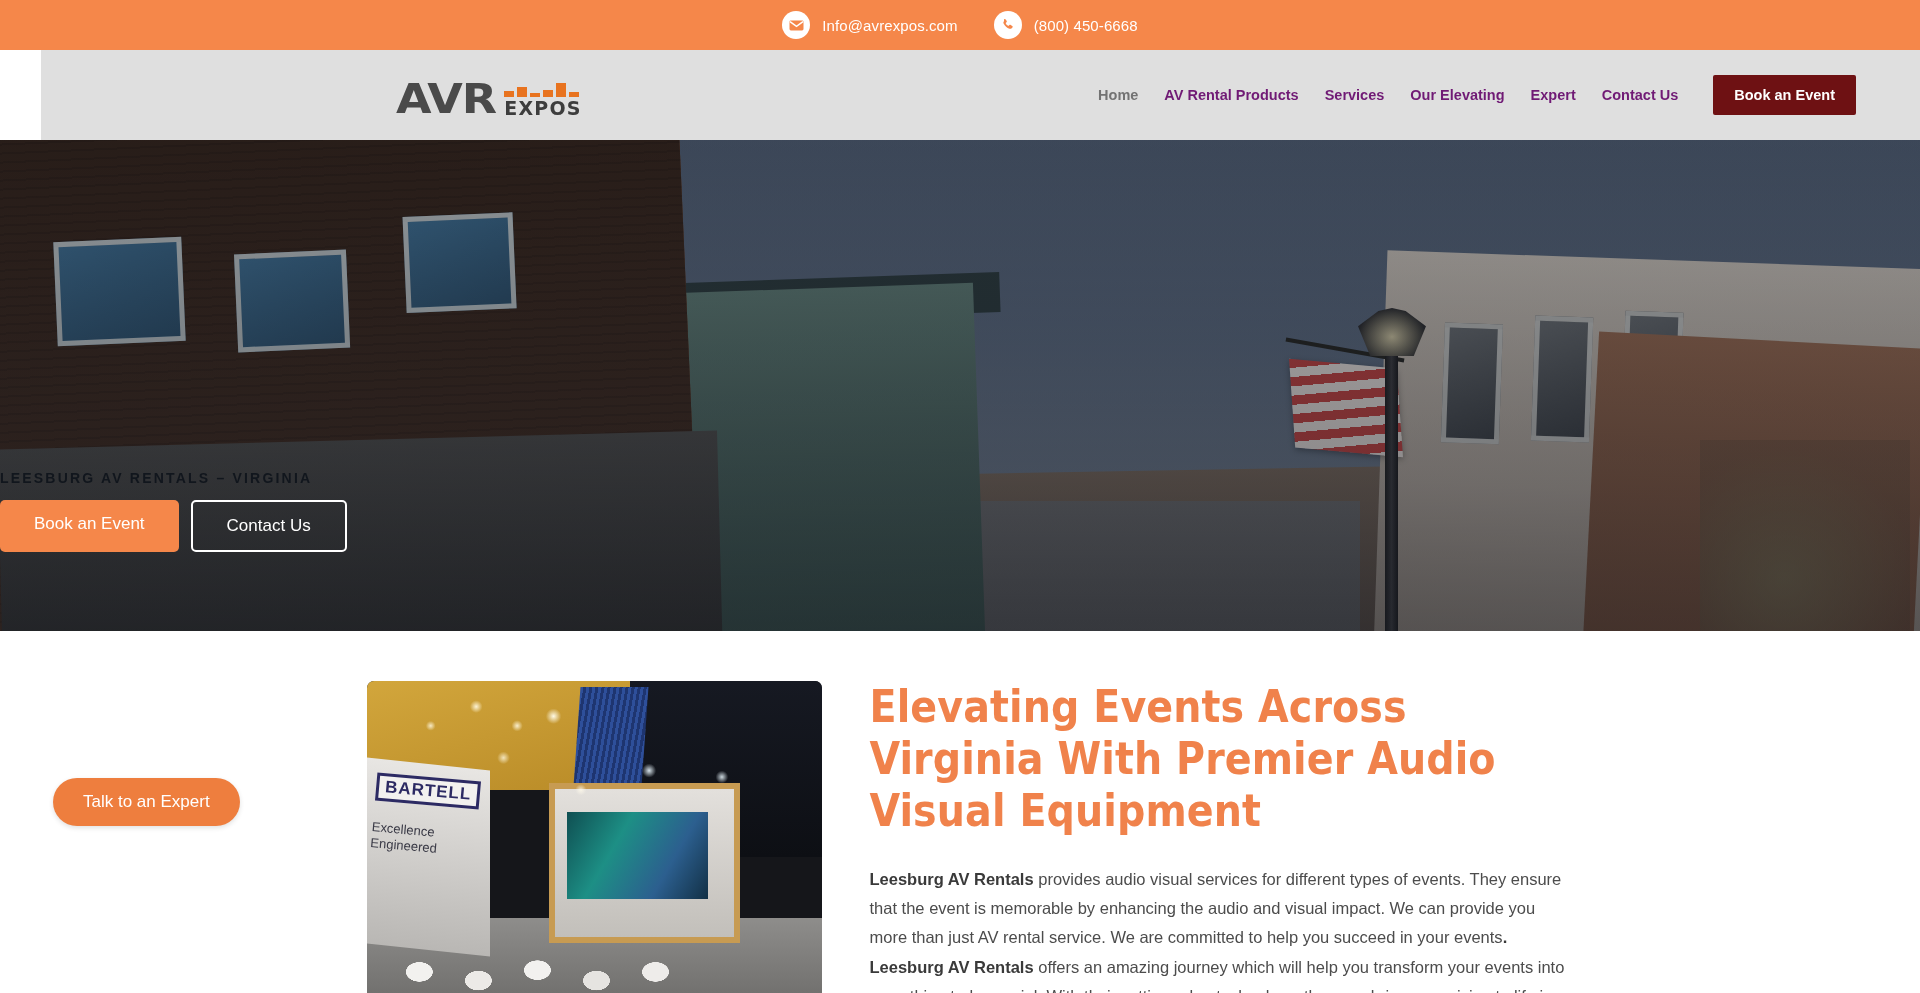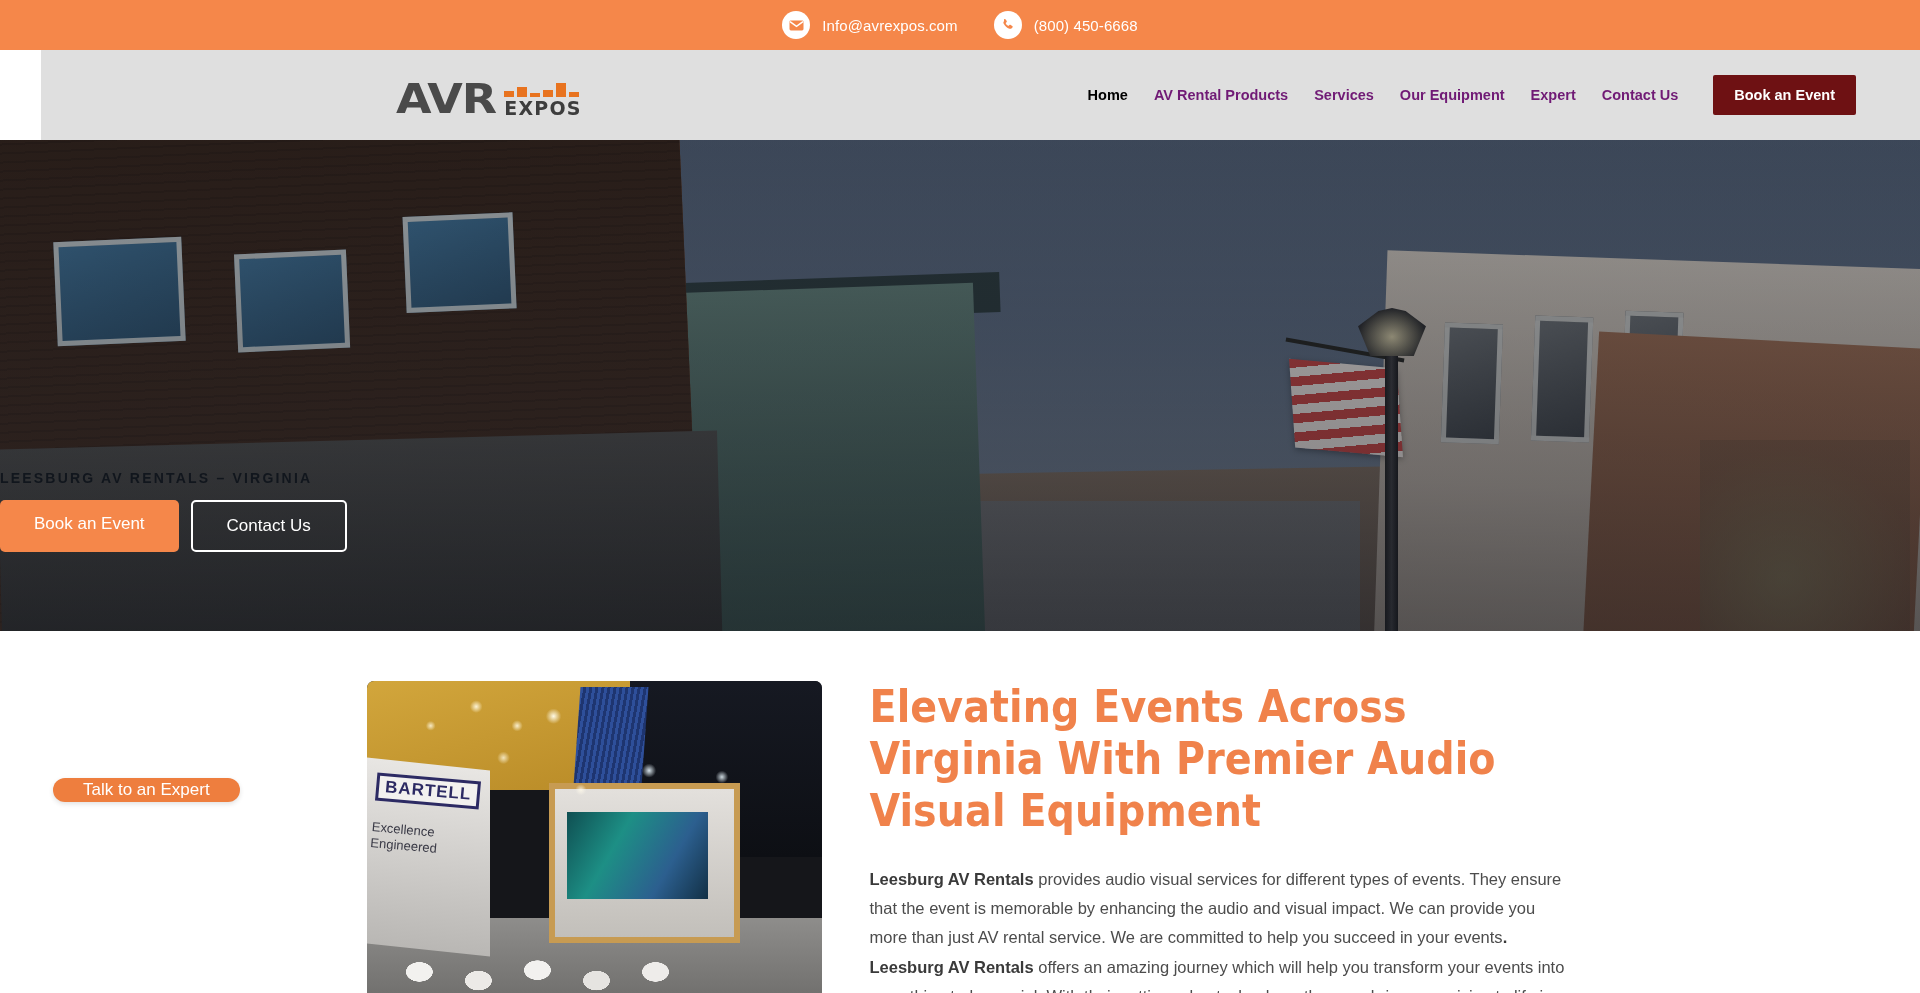--- a/index.html
+++ b/index.html
@@ -99,21 +99,21 @@
     gap: 0;
   }
   .nav-item {
     font-size: 14.5px;
     font-weight: bold;
     color: #701a75;
     padding: 0 13px;
     cursor: pointer;
     white-space: nowrap;
   }
-  .nav-item.active { color: #000000; }
+  .nav-item.active { color: #737373; }
   .nav-cta {
     margin-left: 22px;
     background: #6E1113;
     color: #ffffff;
     font-size: 14.5px;
     font-weight: bold;
     padding: 12px 21px;
     border-radius: 2px;
     cursor: pointer;
     white-space: nowrap;
@@ -352,21 +352,21 @@
   }
   .body-copy b { color: #3A3A3A; }
 
   .expert-btn {
     position: absolute;
     left: 30px;
     top: 147px;
     background: #EE7E3E;
     color: #ffffff;
     font-size: 17px;
-    padding: 2px 30px;
+    padding: 14px 30px;
     border-radius: 30px;
     cursor: pointer;
     white-space: nowrap;
     box-shadow: 0 2px 5px rgba(0,0,0,.12);
   }
 </style>
 </head>
 <body>
 
 <div class="topbar">
@@ -402,21 +402,21 @@
           <i style="height:5px"></i>
       </span>
       <span class="logo-expos">EXPOS</span>
     </span>
   </div>
 
   <div class="nav">
     <div class="nav-item active">Home</div>
     <div class="nav-item">AV Rental Products</div>
     <div class="nav-item">Services</div>
-    <div class="nav-item">Our Equipment</div>
+    <div class="nav-item">Our Elevating</div>
     <div class="nav-item">Expert</div>
     <div class="nav-item">Contact Us</div>
     <div class="nav-cta">Book an Event</div>
   </div>
 </div>
 
 <div class="hero">
   <div class="hero-photo">
     <div class="hero-sky"></div>
 

